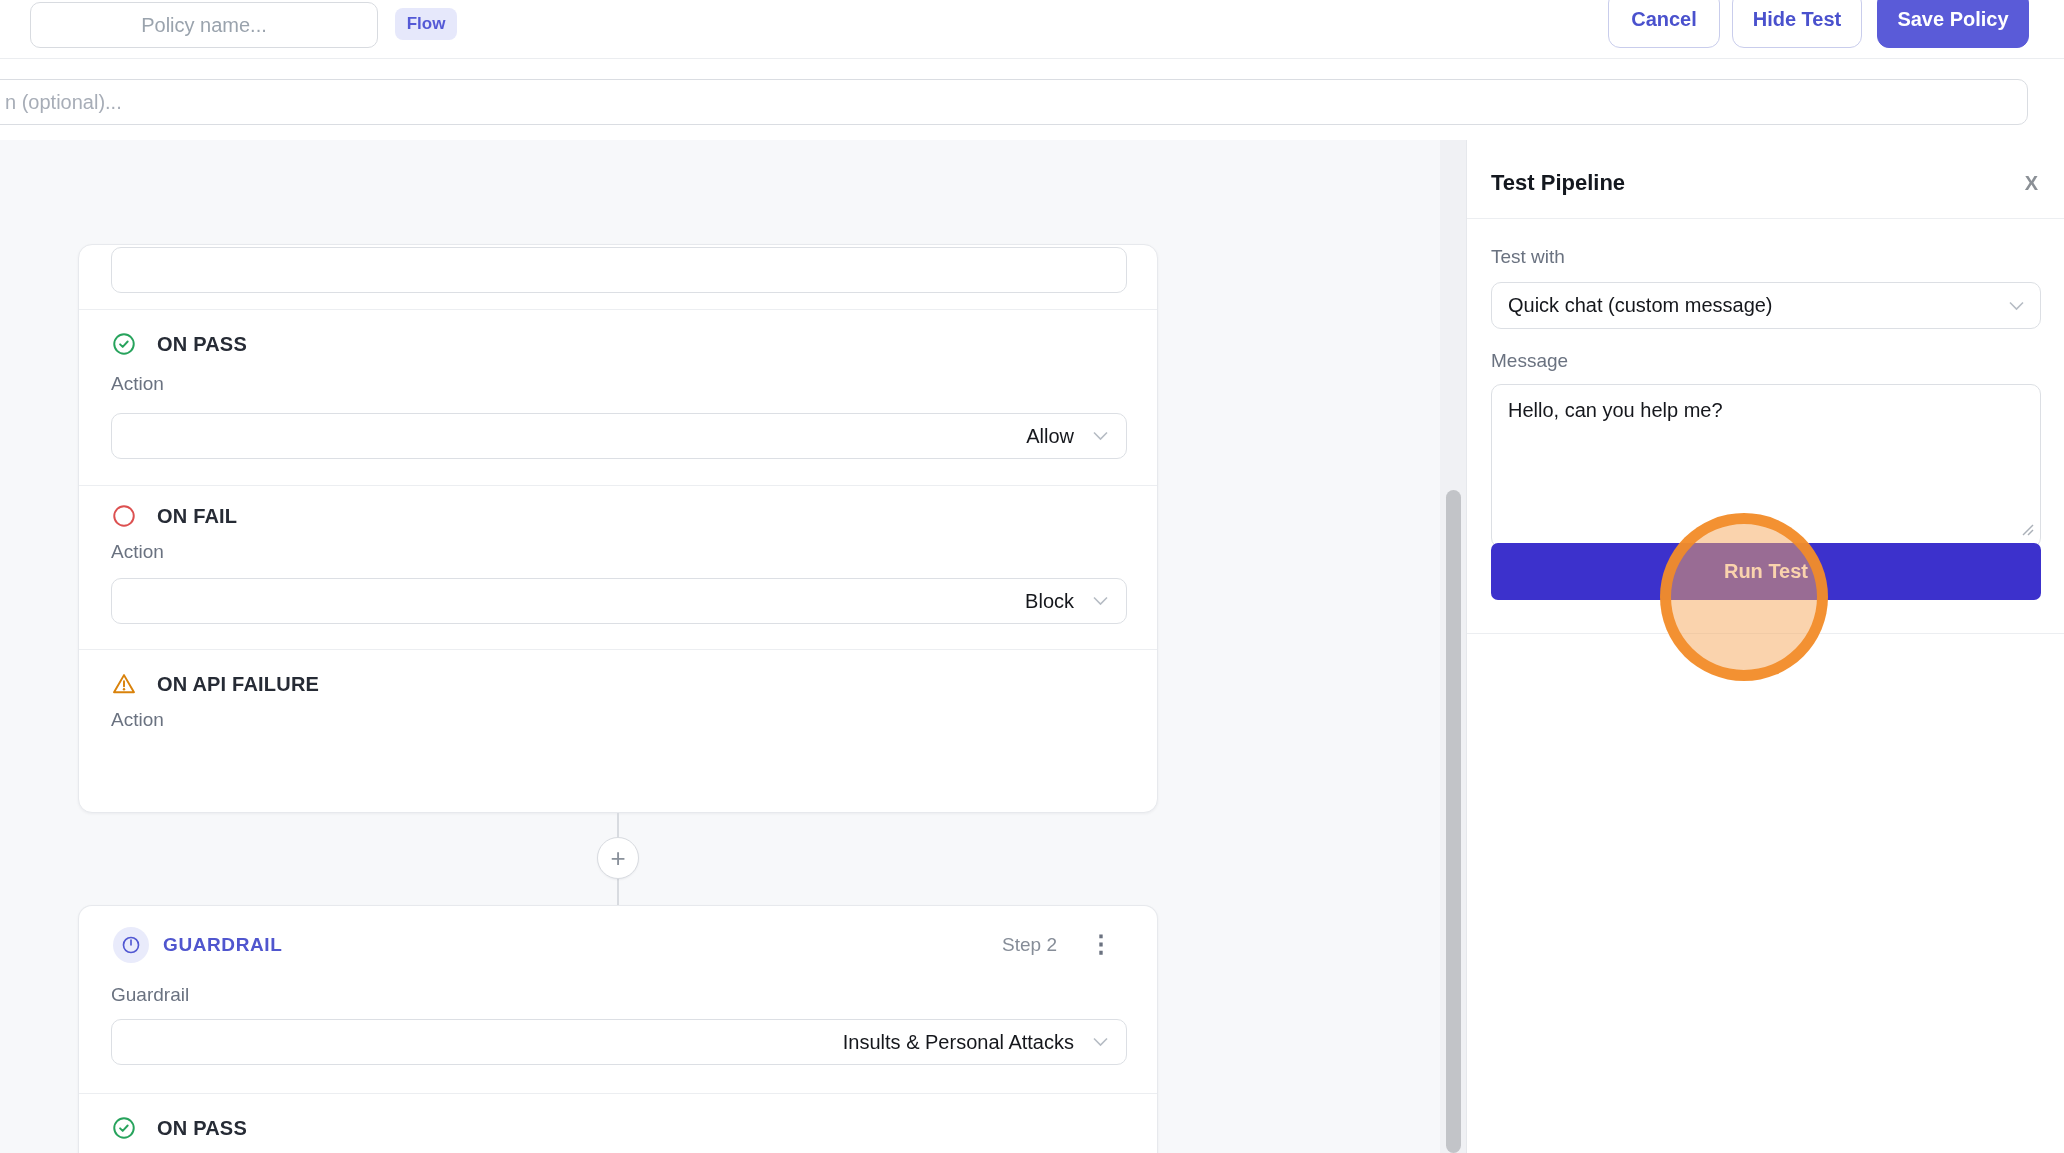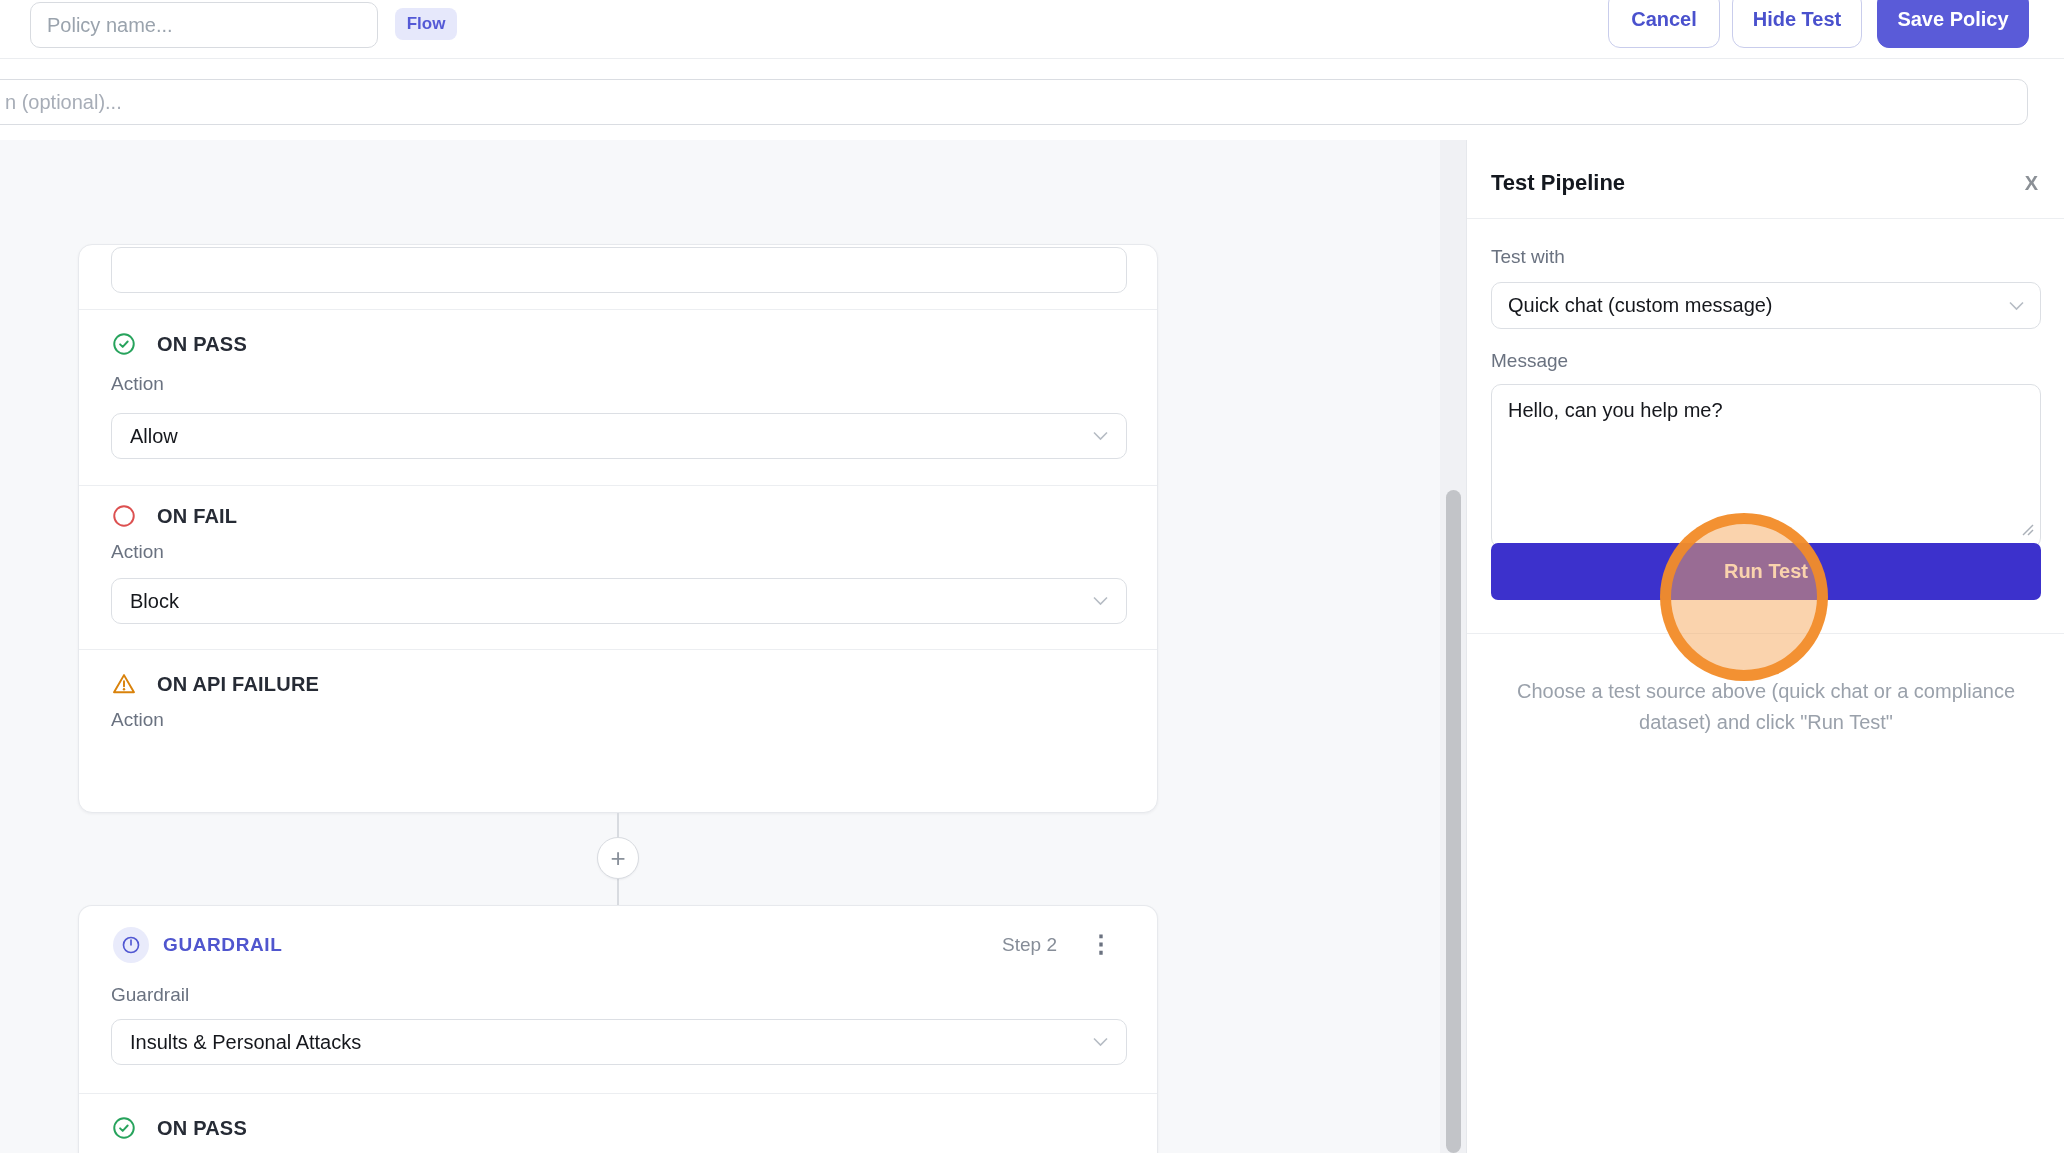--- a/index.html
+++ b/index.html
@@ -7,21 +7,21 @@
               font-family:"Liberation Sans", sans-serif; }
   .page { position:relative; width:2064px; height:1153px; overflow:hidden; background:#fff; }
 
   
   .topbar { position:absolute; left:0; top:0; width:2064px; height:59px; background:#fff;
             border-bottom:1px solid #ebedf0; z-index:6; }
   .desc-row { position:absolute; left:0; top:59px; width:2064px; height:81px; background:#fff; z-index:5; }
 
   .policy-input { position:absolute; left:30px; top:2px; width:348px; height:46px;
                   border:1.5px solid #d8dbe0; border-radius:10px; padding:0 16px;
-                  font:20px "Liberation Sans", sans-serif; color:#20242c; background:#fff; outline:none; }
+                  font:20px "Liberation Sans", sans-serif; color:#20242c; background:#fff; outline:none;text-align:center; }
   .policy-input::placeholder { color:#9aa3ad; }
 
   .flow-badge { position:absolute; left:395px; top:8px; width:62px; height:32px;
                 background:#e6e8fb; color:#5459d6; border-radius:8px;
                 font-size:17px; font-weight:700; display:flex; align-items:center; justify-content:center; }
 
   .tb-btn { position:absolute; top:-9px; height:57px; border-radius:12px;
             font:600 20px "Liberation Sans", sans-serif; display:flex; align-items:center;
             justify-content:center; cursor:pointer; }
   .tb-btn.ghost { background:#fff; border:1.5px solid #c9cdec; color:#4a51cd; }
@@ -41,21 +41,21 @@
   .card { position:absolute; left:78px; width:1080px; background:#fff;
           border:1px solid #e7e9ed; box-shadow:0 1px 3px rgba(16,24,40,.05); }
   .card1 { top:104px; height:569px; border-radius:14px; }
   .card2 { top:765px; height:388px; border-radius:14px 14px 0 0; border-bottom:none; }
 
   .divider { position:absolute; left:0; width:100%; height:1px; background:#eceef1; }
   .panel-divider { position:absolute; height:1px; background:#eceef1; }
 
   .select { position:absolute; left:32px; width:1016px; height:46px; background:#fff;
             border:1.5px solid #dcdfe4; border-radius:10px; display:flex; align-items:center;
-            padding:0 52px 0 18px; font-size:20px; color:#15171c; cursor:pointer; }
+            padding:0 52px 0 18px; font-size:20px; color:#15171c; cursor:pointer;justify-content:flex-end; }
   .select .chev { position:absolute; right:18px; top:50%; transform:translateY(-50%); display:flex; }
 
   .sect-head { position:absolute; left:32px; display:flex; align-items:center; gap:20px; }
   .sect-title { font-size:20px; font-weight:700; color:#262b35; letter-spacing:.2px; }
   .field-label { position:absolute; left:32px; font-size:19px; color:#6a7280; }
 
   .step-badge { position:absolute; left:34px; top:21px; width:36px; height:36px; border-radius:50%;
                 background:#e9ebfb; display:flex; align-items:center; justify-content:center; }
   .gr-type { position:absolute; left:84px; top:28px; font-size:19px; font-weight:700;
              color:#5056ce; letter-spacing:.6px; }
@@ -218,24 +218,20 @@
         <svg width="14" height="14" viewBox="0 0 14 14">
           <line x1="3" y1="13" x2="13" y2="3" stroke="#aab0b8" stroke-width="1.4"></line>
           <line x1="8" y1="13" x2="13" y2="8" stroke="#aab0b8" stroke-width="1.4"></line>
         </svg>
       </span>
     </div>
 
     <button class="run-btn">Run Test</button>
     <div class="panel-divider" style="left:0; top:493px; width:598px;"></div>
 
-    <div class="helper">
-      <div>Choose a test source above (quick chat or a compliance</div>
-      <div>dataset) and click "Run Test"</div>
-    </div>
   </div>
 
   <div class="click-ring"></div>
 
   <div class="desc-row">
     <input class="desc-input" placeholder="n (optional)..." style="">
   </div>
   <div class="topbar">
     <input class="policy-input" placeholder="Policy name..." style="">
     <div class="flow-badge">Flow</div>

